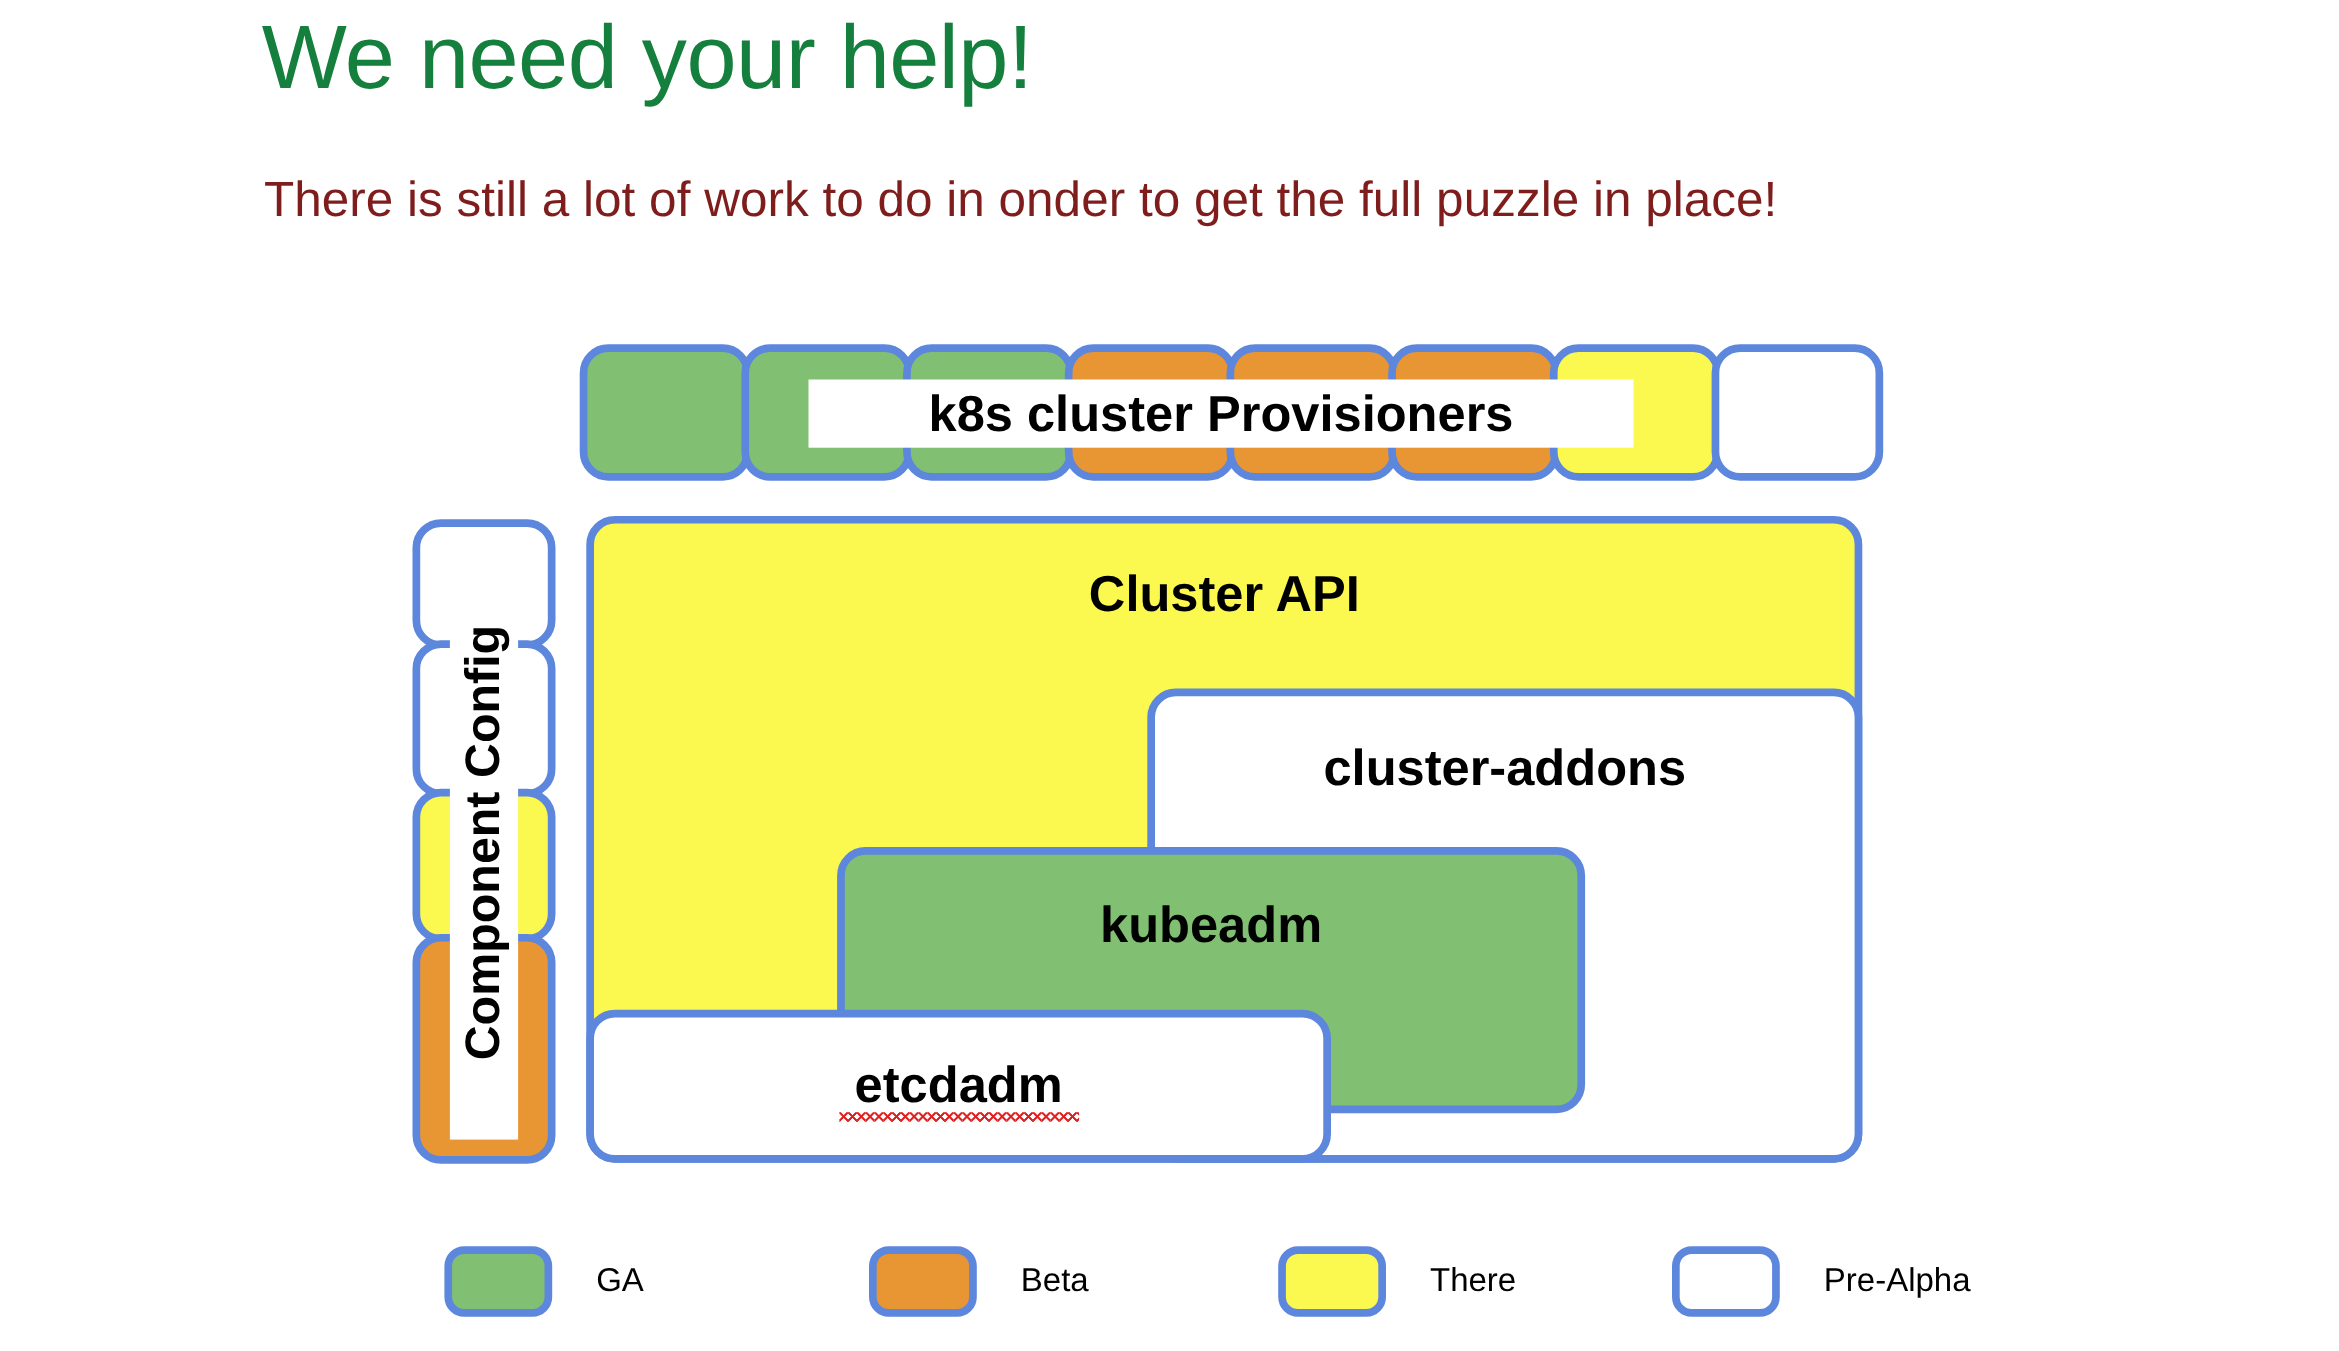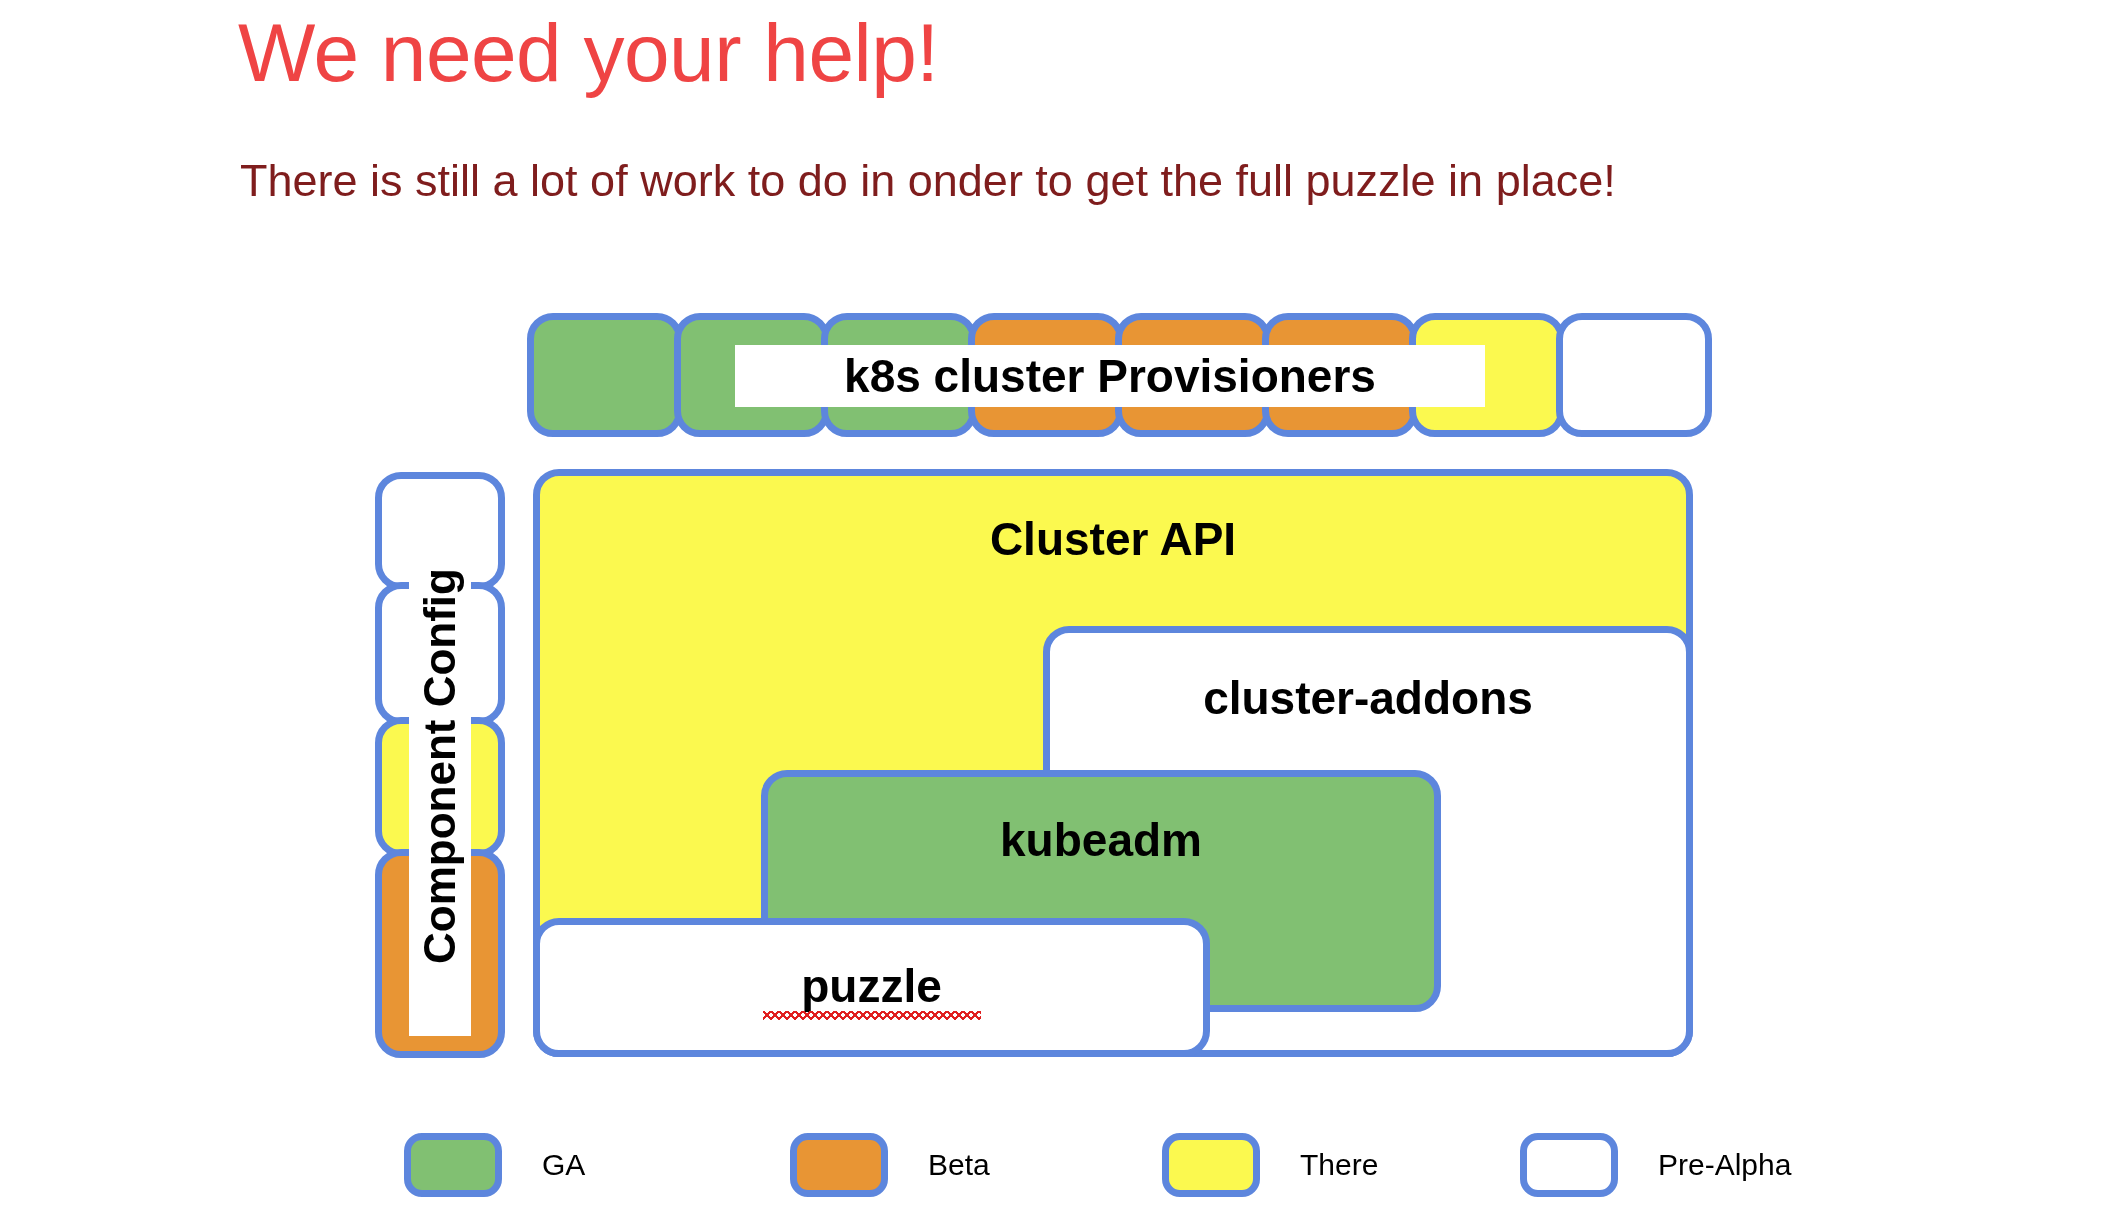--- a/index.html
+++ b/index.html
@@ -20,21 +20,21 @@
   }
 
   
   #title {
     position: absolute;
     left: 238px;
     top: 12px;
     font-size: 82px;
     line-height: 1.0;
     font-weight: 400;
-    color: #ef4444;
+    color: #15803d;
     white-space: nowrap;
     letter-spacing: -0.5px;
   }
   #subtitle {
     position: absolute;
     left: 240px;
     top: 158px;
     font-size: 45px;
     line-height: 1.0;
     font-weight: 400;
@@ -239,21 +239,21 @@
 
     <div class="node white" id="cluster-addons">
       <div class="node-label">cluster-addons</div>
     </div>
 
     <div class="node green" id="kubeadm">
       <div class="node-label">kubeadm</div>
     </div>
 
     <div class="node white" id="etcdadm">
-      <div class="node-label">puzzle</div>
+      <div class="node-label">etcdadm</div>
       <div class="squiggle"></div>
     </div>
 
   </div>
 
   <div id="legend">
       <div class="legend-item" id="legend-item-0">
         <div class="legend-swatch green"></div>
         <div class="legend-text">GA</div>
       </div>

